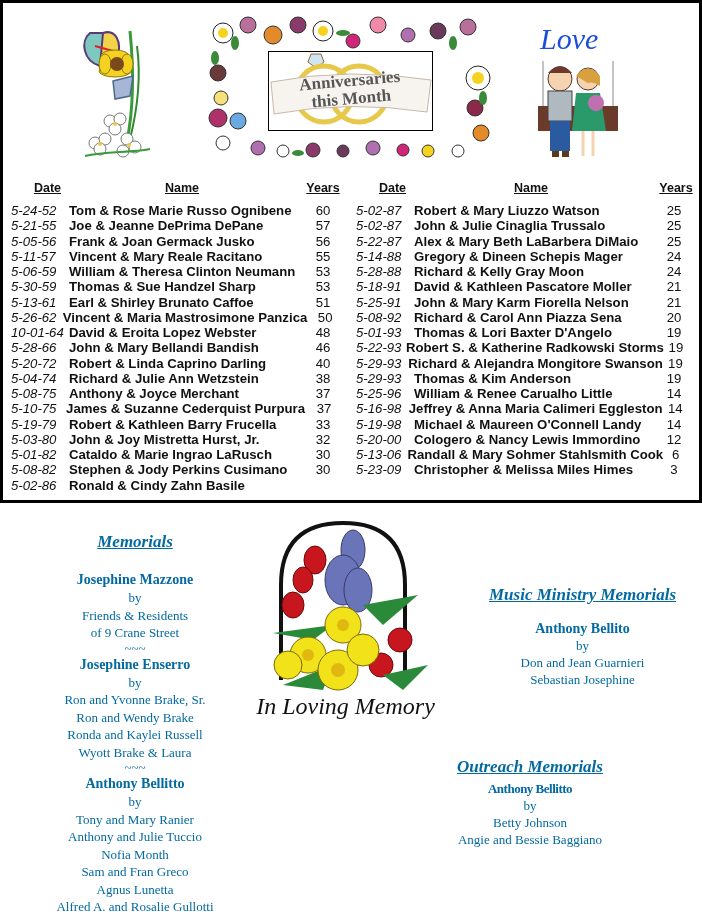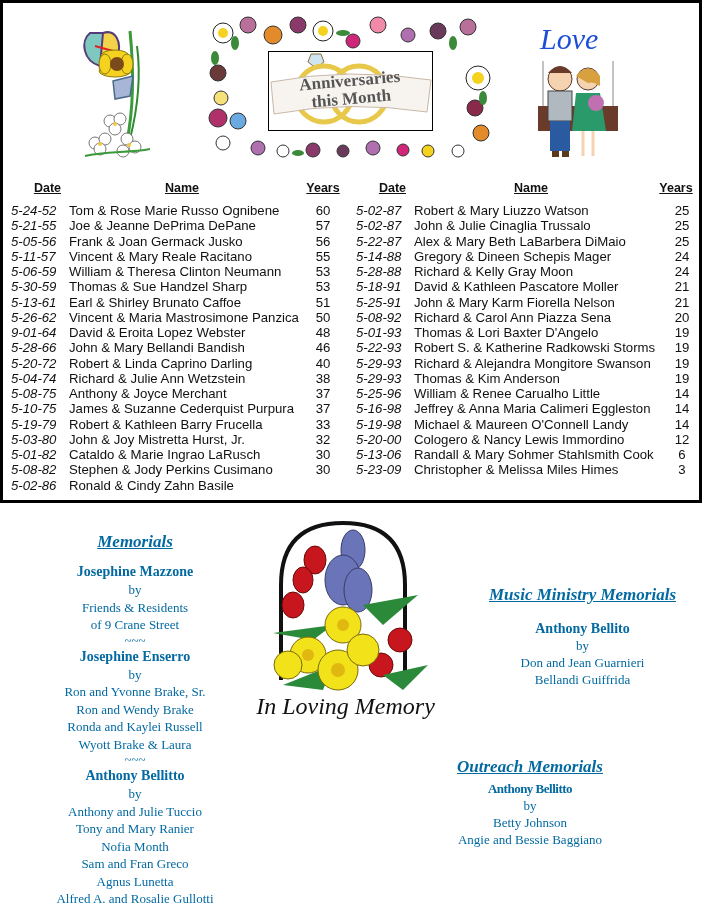--- a/index.html
+++ b/index.html
@@ -16,24 +16,24 @@
   .col-left { left: 8px; width: 332px; }
   .col-right { left: 353px; width: 340px; }
 
   .col-head { display: flex; font-weight: bold; text-decoration: underline; font-size: 12.5px; height: 22px; }
   .col-head .h-date { width: 50px; text-align: right; }
   .col-head .h-name { flex: 1; text-align: center; }
   .col-head .h-years { width: 40px; text-align: center; }
 
   .row { display: flex; white-space: nowrap; }
   .row .c-date { width: 58px; font-style: italic; }
-  .row .c-name { flex: 1; }
+  .row .c-name { flex: 1; font-weight: bold; }
   .row .c-years { width: 30px; text-align: center; }
   .col-left .row .c-years { width: 40px; text-align: center; }
-  .col-right .row .c-years { width: 28px; }
+  .col-right .row .c-years { width: 28px; margin-right: 8px; }
 
   .serif { font-family: "Liberation Serif", "DejaVu Serif", serif; }
 
   .mem { position: absolute; text-align: center; font-family: Liberation Serif, serif; font-size: 13px; line-height: 16.8px; color: #0369a1; }
   .mem .title { font-style: italic; font-weight: bold; text-decoration: underline; font-size: 17px; line-height: 22px; }
   .mem .honoree { font-weight: bold; font-size: 14px; line-height: 18px; }
   .mem .sep { line-height: 14px; }
 
   .mem-left { left: 30px; top: 531px; width: 210px; }
   .mem-left .line { font-size: 13px; line-height: 17.5px; }
@@ -198,21 +198,21 @@
           <span class="c-date">5-13-61</span>
           <span class="c-name">Earl &amp; Shirley Brunato Caffoe</span>
           <span class="c-years">51</span>
         </div>
         <div class="row">
           <span class="c-date">5-26-62</span>
           <span class="c-name">Vincent &amp; Maria Mastrosimone Panzica</span>
           <span class="c-years">50</span>
         </div>
         <div class="row">
-          <span class="c-date">9-01-64</span>
+          <span class="c-date">10-01-64</span>
           <span class="c-name">David &amp; Eroita Lopez Webster</span>
           <span class="c-years">48</span>
         </div>
         <div class="row">
           <span class="c-date">5-28-66</span>
           <span class="c-name">John &amp; Mary Bellandi Bandish</span>
           <span class="c-years">46</span>
         </div>
         <div class="row">
           <span class="c-date">5-20-72</span>
@@ -359,36 +359,36 @@
           <span class="c-name">Christopher &amp; Melissa Miles Himes</span>
           <span class="c-years">3</span>
         </div>
       </div>
   </div>
 </div>
 
 <div class="mem mem-left">
   <div class="title">Memorials</div>
   <div id="mem-entries">
-      <div class="honoree" style="margin-top: 10px;">Josephine Mazzone</div>
+      <div class="honoree" style="margin-top: 18px;">Josephine Mazzone</div>
       <div class="line">by</div>
       <div class="line">Friends &amp; Residents</div>
       <div class="line">of 9 Crane Street</div>
       <div class="sep">~~~</div>
       <div class="honoree">Josephine Enserro</div>
       <div class="line">by</div>
       <div class="line">Ron and Yvonne Brake, Sr.</div>
       <div class="line">Ron and Wendy Brake</div>
       <div class="line">Ronda and Kaylei Russell</div>
       <div class="line">Wyott Brake &amp; Laura</div>
       <div class="sep">~~~</div>
       <div class="honoree">Anthony Bellitto</div>
       <div class="line">by</div>
+      <div class="line">Tony and Mary Ranier</div>
       <div class="line">Anthony and Julie Tuccio</div>
-      <div class="line">Tony and Mary Ranier</div>
       <div class="line">Nofia Month</div>
       <div class="line">Sam and Fran Greco</div>
       <div class="line">Agnus Lunetta</div>
       <div class="line">Alfred A. and Rosalie Gullotti</div>
     </div>
 </div>
 
 <div class="memory-img">
   <svg width="205" height="215" viewBox="0 0 205 215">
     <path d="M38 165 L38 70 Q38 8 100 8 Q162 8 162 70 L162 165" fill="none" stroke="#111" stroke-width="4"></path>
@@ -425,21 +425,21 @@
   </svg>
   <div class="serif" style="position:absolute;left:0;right:0;top:178px;text-align:center;font-style:italic;font-size:24px;color:#111;">In Loving Memory</div>
 </div>
 
 <div class="mem mem-music">
   <div class="title">Music Ministry Memorials</div>
   <div class="honoree" style="margin-top:14px">Anthony Bellito</div>
   <div class="line">by</div>
   <div id="music-donors">
       <div class="line">Don and Jean Guarnieri</div>
-      <div class="line">Bellandi Guiffrida</div>
+      <div class="line">Sebastian Josephine</div>
     </div>
 </div>
 
 <div class="mem mem-outreach">
   <div class="title">Outreach Memorials</div>
   <div class="honoree" style="margin-top:2px;font-size:13px;letter-spacing:-0.5px">Anthony Bellitto</div>
   <div class="line">by</div>
   <div id="outreach-donors">
       <div class="line">Betty Johnson</div>
       <div class="line">Angie and Bessie Baggiano</div>

